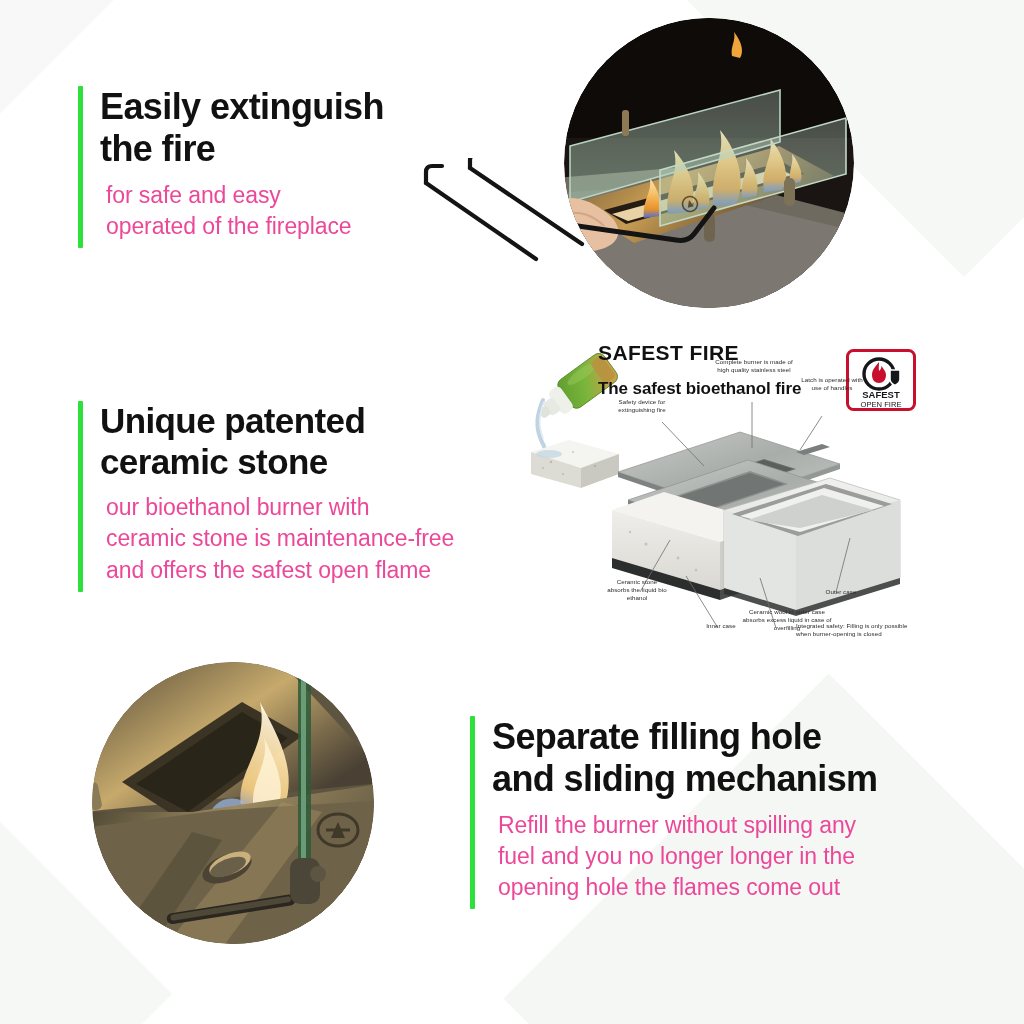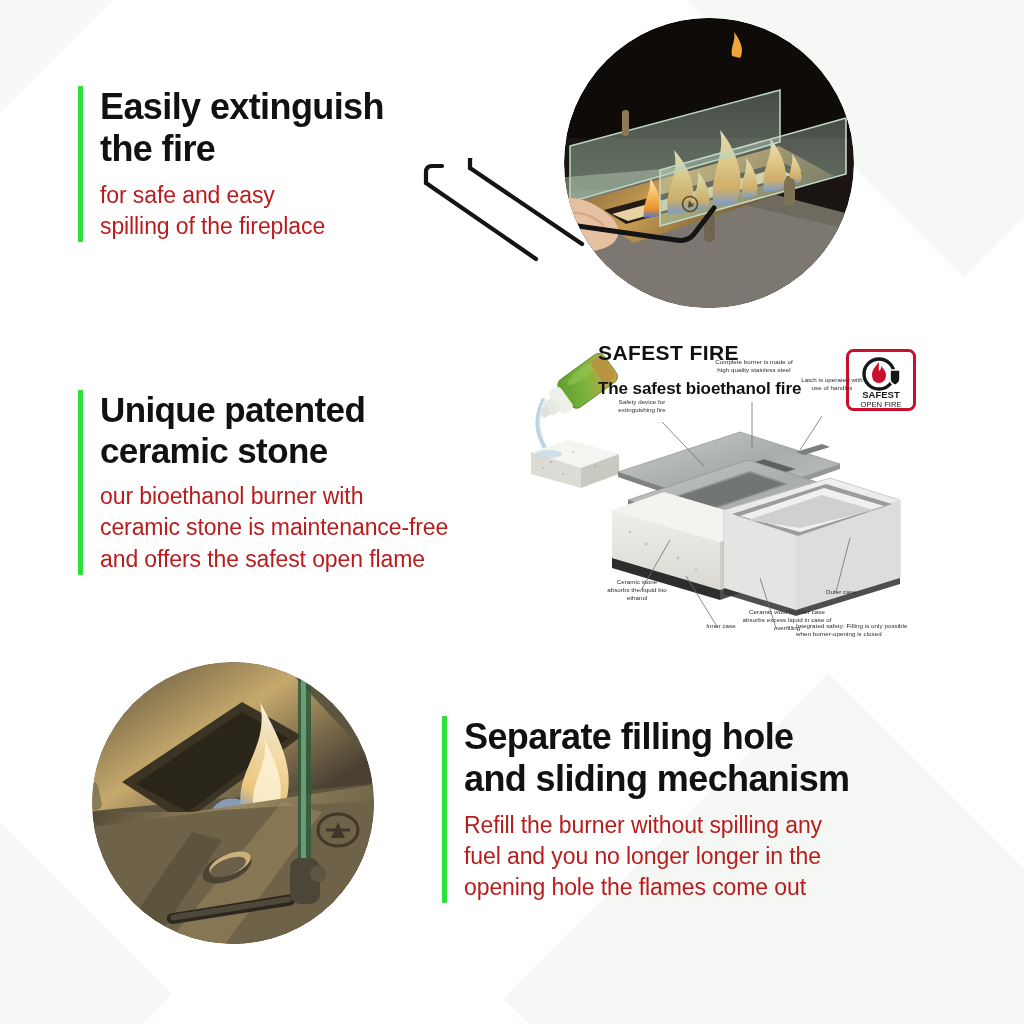--- a/index.html
+++ b/index.html
@@ -45,31 +45,31 @@
   }
   .block h2{
     margin:0 0 10px 0;
     font-weight:bold;
     font-size:35px;
     line-height:1.16;
     letter-spacing:-0.6px;
     color:#111111;
   }
   .block p{
-    margin:0;
+    margin:6px;
     font-size:23px;
     line-height:1.36;
-    color:#b91c1c;
+    color:#ec4899;
     letter-spacing:-0.1px;
   }
 
   #block-extinguish{left:78px;top:86px;width:400px;}
   #block-extinguish h2{font-size:36px;}
-  #block-ceramic{left:78px;top:390px;width:475px;}
-  #block-separate{left:442px;top:716px;width:500px;}
+  #block-ceramic{left:78px;top:401px;width:475px;}
+  #block-separate{left:470px;top:716px;width:500px;}
   #block-separate h2{font-size:36px;}
 
   
   .photo-circle{
     position:absolute;border-radius:50%;overflow:hidden;
   }
   #photo-burner-flame{left:564px;top:18px;width:290px;height:290px;}
   #photo-burner-closeup{left:92px;top:662px;width:282px;height:282px;}
 
   
@@ -99,21 +99,21 @@
 <div id="stage">
 
   <div class="bg-diag bg-diag-tl"></div>
   <div class="bg-diag bg-diag-tr"></div>
   <div class="bg-diag bg-diag-br"></div>
   <div class="bg-diag bg-diag-bl"></div>
 
   <div class="block" id="block-extinguish">
     <div class="accent-bar"></div>
     <h2><span>Easily extinguish</span><br><span>the fire</span></h2>
-    <p><span>for safe and easy</span><br><span>spilling of the fireplace</span></p>
+    <p><span>for safe and easy</span><br><span>operated of the fireplace</span></p>
   </div>
 
   <svg id="tools" viewBox="0 0 190 135">
     <path d="M18 25 L18 14 Q18 8 24 8 L34 8" fill="none" stroke="#141414" stroke-width="4.2" stroke-linecap="round"></path>
     <path d="M18 25 L128 101" fill="none" stroke="#141414" stroke-width="4.2" stroke-linecap="round"></path>
     <path d="M62 10 L62 2 Q62 -3 68 -3 L78 -3" fill="none" stroke="#141414" stroke-width="4.2" stroke-linecap="round"></path>
     <path d="M62 10 L174 86" fill="none" stroke="#141414" stroke-width="4.2" stroke-linecap="round"></path>
   </svg>
 
   <div class="photo-circle" id="photo-burner-flame">

